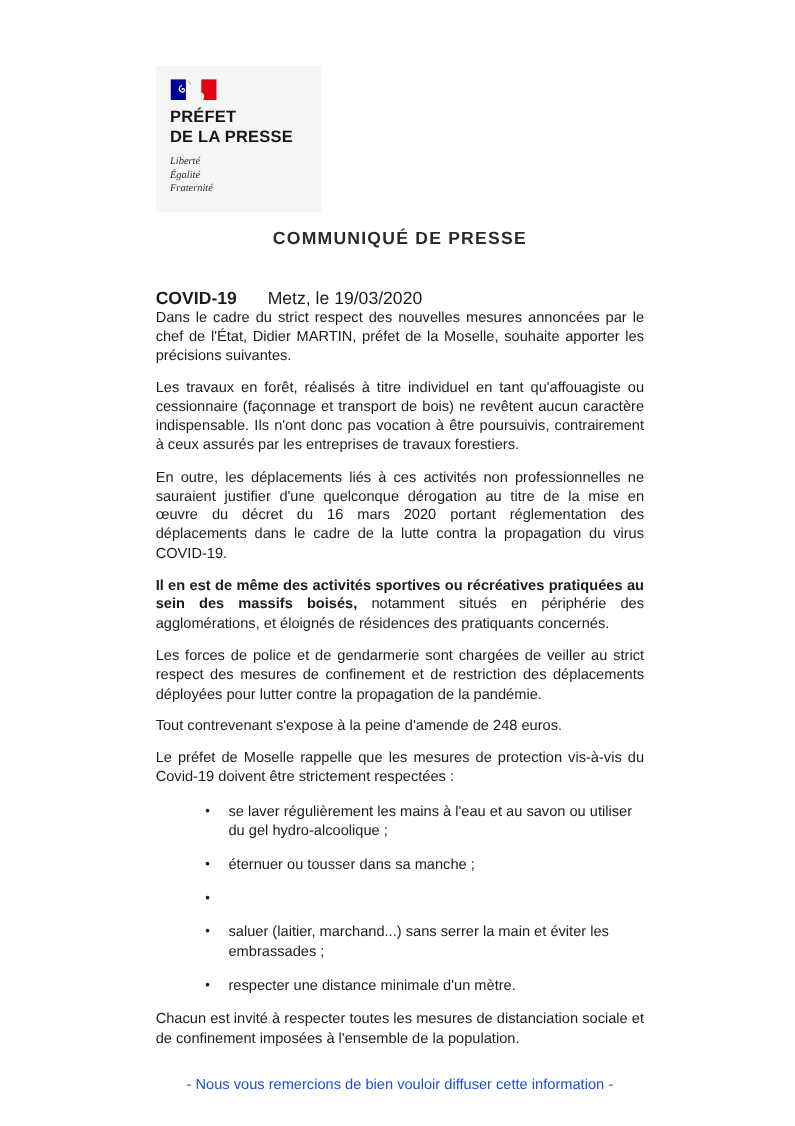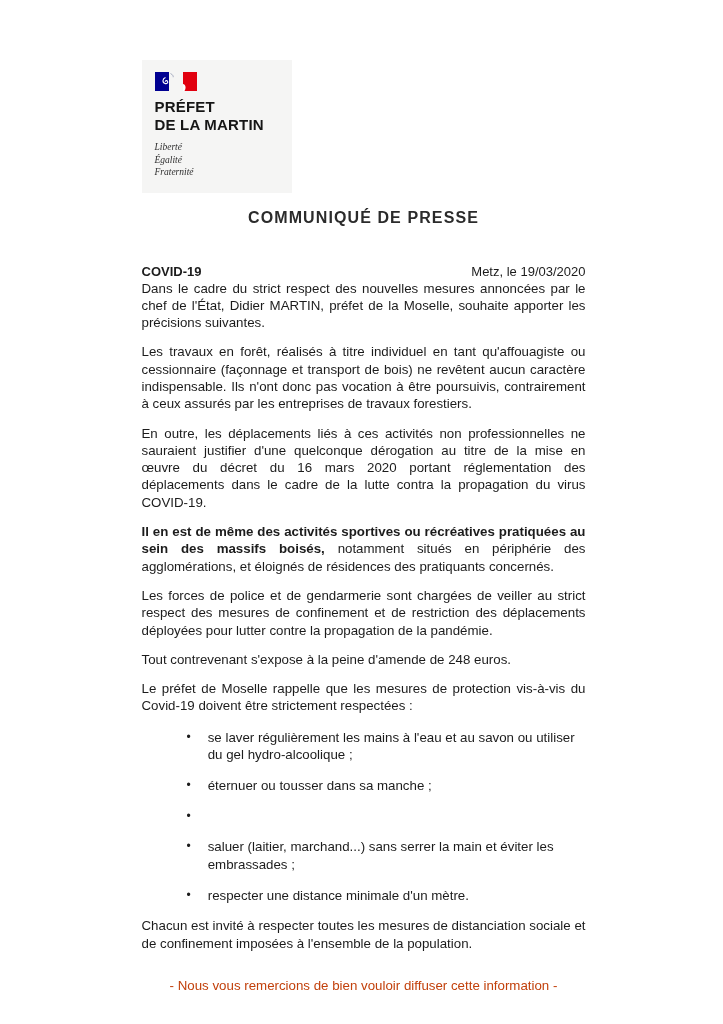--- a/index.html
+++ b/index.html
@@ -48,23 +48,23 @@
     font-size: 16px;
     letter-spacing: 1.1px;
     color: #2b2b2b;
     font-weight: bold;
     margin: 6px 0 36px 0;
   }
 
   
   .meta-row {
     display: flex;
-    justify-content: space-between;
+    justify-content: flex-start;
     align-items: baseline;
-    font-size: 13px;
+    font-size: 16px;
     line-height: 17px;
   }
   .meta-subject { font-weight: bold; }
   .meta-date { font-weight: normal; color: #1c1c1c; margin-left: 28px; }
   .meta-subtitle {
     font-weight: bold;
     font-size: 13.4px;
     line-height: 17px;
     margin-top: 1px;
     margin-bottom: 13px;
@@ -86,21 +86,21 @@
     margin: 0 0 13.5px 45px;
     font-size: 13.3px;
     line-height: 17.3px;
   }
   .bullets .bullet-glyph { font-size: 12px; line-height: 17.3px; }
   .closing-line {
     text-align: center;
     font-size: 13.3px;
     margin-top: 26px;
     margin-bottom: 34px;
-    color: #c2410c;
+    color: #1d4ed8;
   }
 
   
   .signature {
     margin-left: 20px;
     font-weight: bold;
     font-size: 17px;
     line-height: 22px;
     letter-spacing: 0.2px;
     color: #3a3a3a;
@@ -113,21 +113,21 @@
 
   <div class="logo-box">
     <svg class="flag" width="42" height="19" viewBox="0 0 42 19" xmlns="http://www.w3.org/2000/svg">
       <rect x="0" y="0" width="14" height="19" fill="#000091"></rect>
       <path d="M10.5 5.5 C7.5 6.5, 7 10.5, 10 11.5 C12 12.1, 13.2 10.8, 12.6 9.4 C12.1 8.3, 10.4 8.4, 10.3 9.7" stroke="#ffffff" stroke-width="1.1" fill="none"></path>
       <path d="M15.5 1.5 C17.5 2.5, 18.5 4.0, 18.2 5.2" stroke="#9aa0b8" stroke-width="0.9" fill="none"></path>
       <rect x="28" y="0" width="14" height="19" fill="#E1000F"></rect>
       <path d="M28 12 C30.5 12.5, 31.5 15.5, 29.5 19 L28 19 Z" fill="#ffffff"></path>
     </svg>
     <div class="logo-name">PRÉFET</div>
-    <div class="logo-name">DE LA MARTIN</div>
+    <div class="logo-name">DE LA PRESSE</div>
     <div class="motto">
       <div>Liberté</div>
       <div>Égalité</div>
       <div>Fraternité</div>
     </div>
   </div>
 
   <h1 class="doc-title">COMMUNIQUÉ DE PRESSE</h1>
 
   <div class="meta-row">

